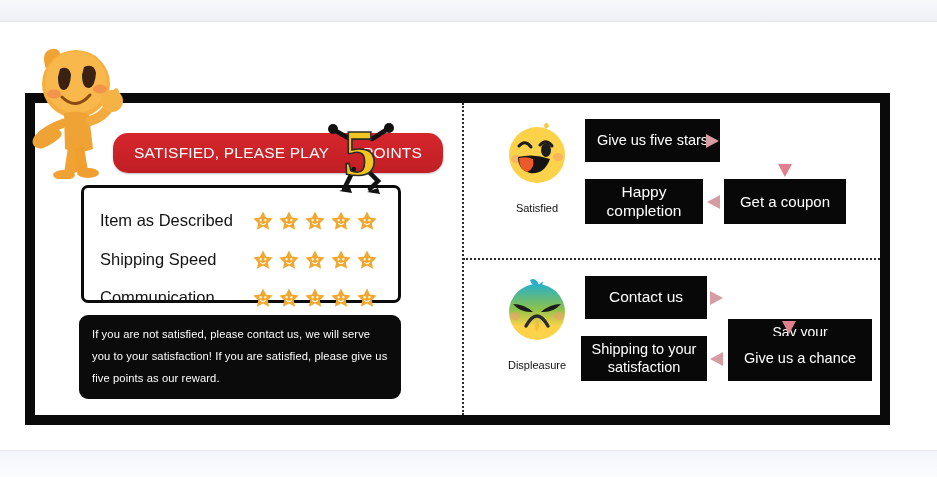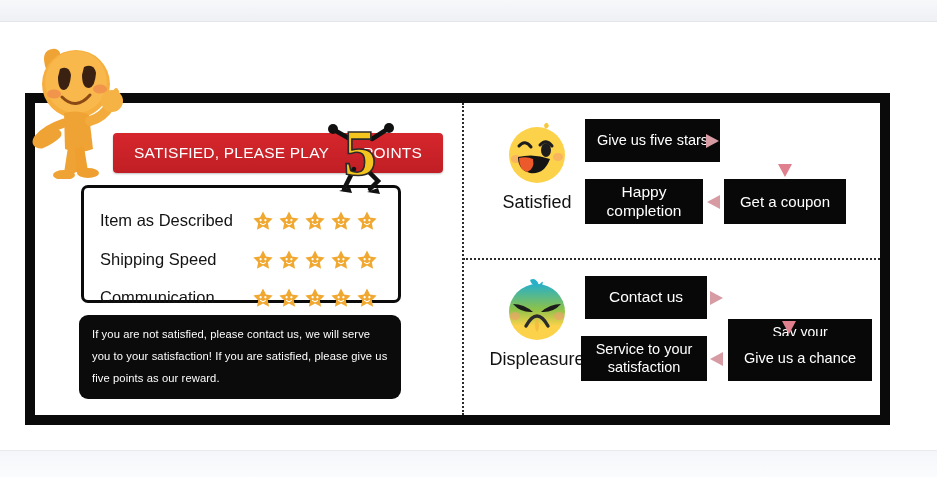--- a/index.html
+++ b/index.html
@@ -38,21 +38,21 @@
     position:absolute; left:428px; top:155px; width:417px; height:0;
     border-top:2px dotted #2b2b2b;
   }
 
   
   .left-panel { position:absolute; left:0; top:0; width:427px; height:312px; }
 
   .red-banner {
     position:absolute; left:78px; top:30px; width:330px; height:40px;
     background: linear-gradient(#d5262c, #c01f25);
-    border-radius:4px;
+    border-radius:15px;
     box-shadow: 0 1px 2px rgba(0,0,0,.25);
   }
   .red-banner .banner-text {
     position:absolute; left:0; top:0; width:100%; height:100%;
     display:flex; align-items:center; justify-content:center;
     color:#ffffff; font-size:15.5px; letter-spacing:.2px; white-space:nowrap;
   }
   .banner-text .gap { display:inline-block; width:34px; }
 
   
@@ -97,21 +97,21 @@
   .flow-group { position:absolute; left:0; width:417px; height:155px; }
   .flow-group.top { top:0; }
   .flow-group.bottom { top:157px; }
 
   .face-wrap {
     position:absolute; left:26px; top:18px; width:96px;
     display:flex; flex-direction:column; align-items:center;
   }
   .face { width:66px; height:66px; display:block; }
   .face-label {
-    margin-top:5px; font-size:18px; color:#111111; white-space:nowrap;
+    margin-top:15px; font-size:11px; color:#111111; white-space:nowrap;
   }
 
   .blk {
     position:absolute; background:#080808; color:#ffffff;
     display:flex; align-items:center; justify-content:center;
     text-align:center; line-height:1.18; padding:2px 6px;
   }
   .blk span { display:block; }
 
   
@@ -403,20 +403,20 @@
         <div class="arrow arrow-right a-r-bot"></div>
         <div class="blk c-tr">
           <span>Say your dissatisfaction</span>
         </div>
         <div class="arrow arrow-down a-d-bot"></div>
         <div class="blk c-br">
           <span>Give us a chance</span>
         </div>
         <div class="arrow arrow-left a-l-bot"></div>
         <div class="blk c-bl">
-          <span>Service to your satisfaction</span>
+          <span>Shipping to your satisfaction</span>
         </div>
       </div>
 
     </div>
 
   </div>
 </div>
 
 </body></html>

